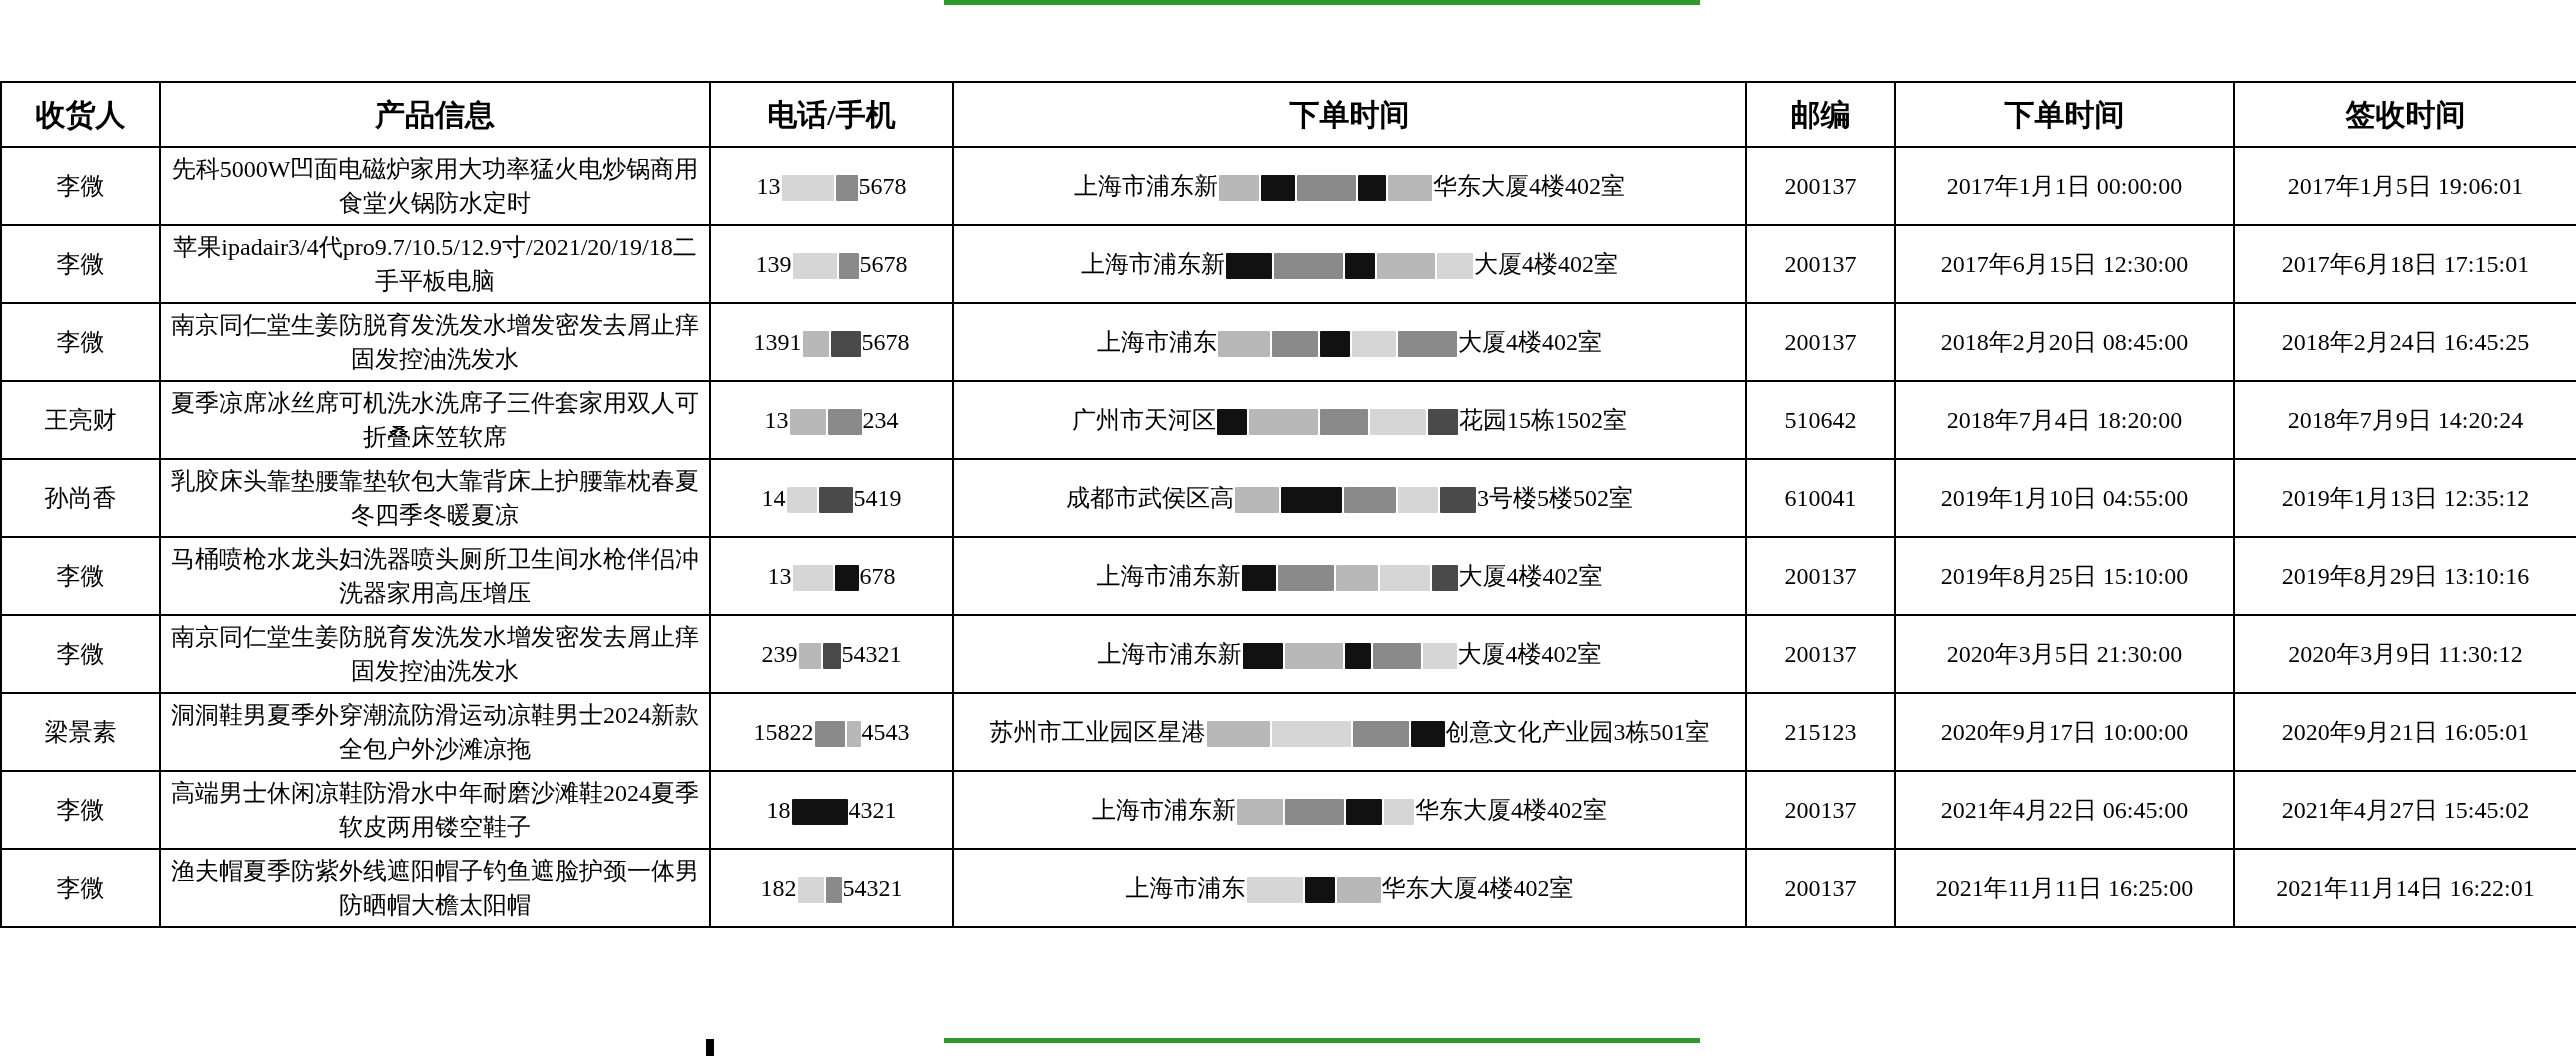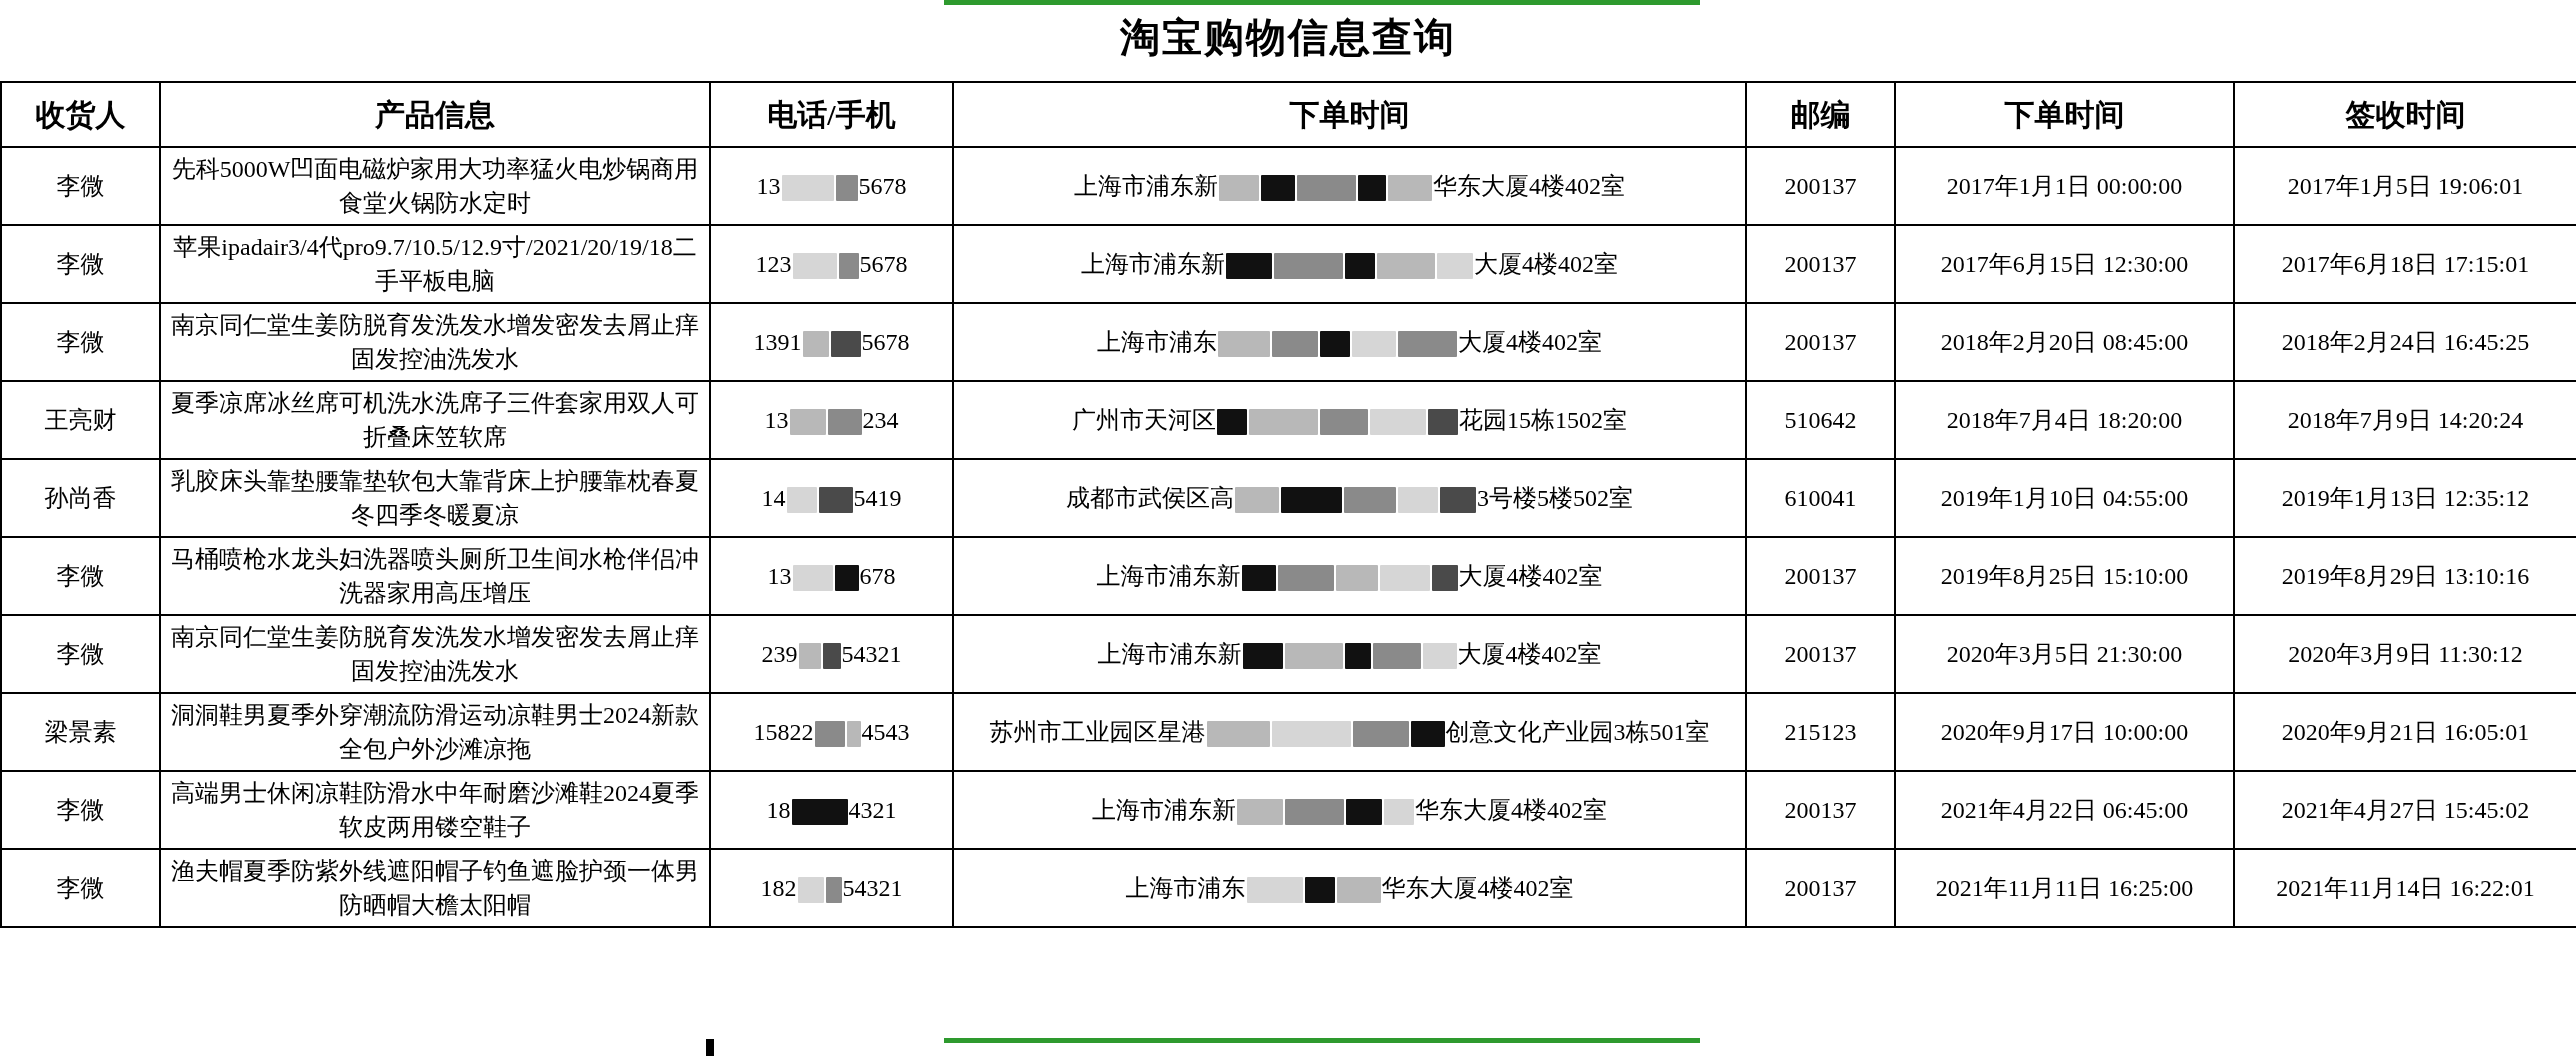--- a/index.html
+++ b/index.html
@@ -132,21 +132,20 @@
     background: #000000;
   }
 </style>
 </head>
 <body>
 
 <div class="page">
 
   <div class="top-rule"></div>
 
-  <div class="title">淘宝购物信息查询</div>
 
   <table class="grid">
     <colgroup>
       <col class="c-name">
         <col class="c-prod">
         <col class="c-phone">
         <col class="c-addr">
       <col class="c-zip">
         <col class="c-order">
         <col class="c-sign">
@@ -175,21 +174,21 @@
         </td>
         <td class="zip">200137</td>
         <td class="small-time">2017年1月1日 00:00:00</td>
         <td class="small-time">2017年1月5日 19:06:01</td>
       </tr>
 
       <tr>
         <td>李微</td>
         <td class="prod">苹果ipadair3/4代pro9.7/10.5/12.9寸/2021/20/19/18二手平板电脑</td>
         <td class="phone">
-          <span>123</span><span class="redact rx" style="width:44px"></span><span class="redact rm" style="width:20px"></span><span>5678</span>
+          <span>139</span><span class="redact rx" style="width:44px"></span><span class="redact rm" style="width:20px"></span><span>5678</span>
         </td>
         <td class="addr">
           <span>上海市浦东新</span><span class="redact rk" style="width:46px"></span><span class="redact rm" style="width:69px"></span><span class="redact rk" style="width:30px"></span><span class="redact rl" style="width:58px"></span><span class="redact rx" style="width:36px"></span><span>大厦4楼402室</span>
         </td>
         <td class="zip">200137</td>
         <td class="small-time">2017年6月15日 12:30:00</td>
         <td class="small-time">2017年6月18日 17:15:01</td>
       </tr>
 
       <tr>

